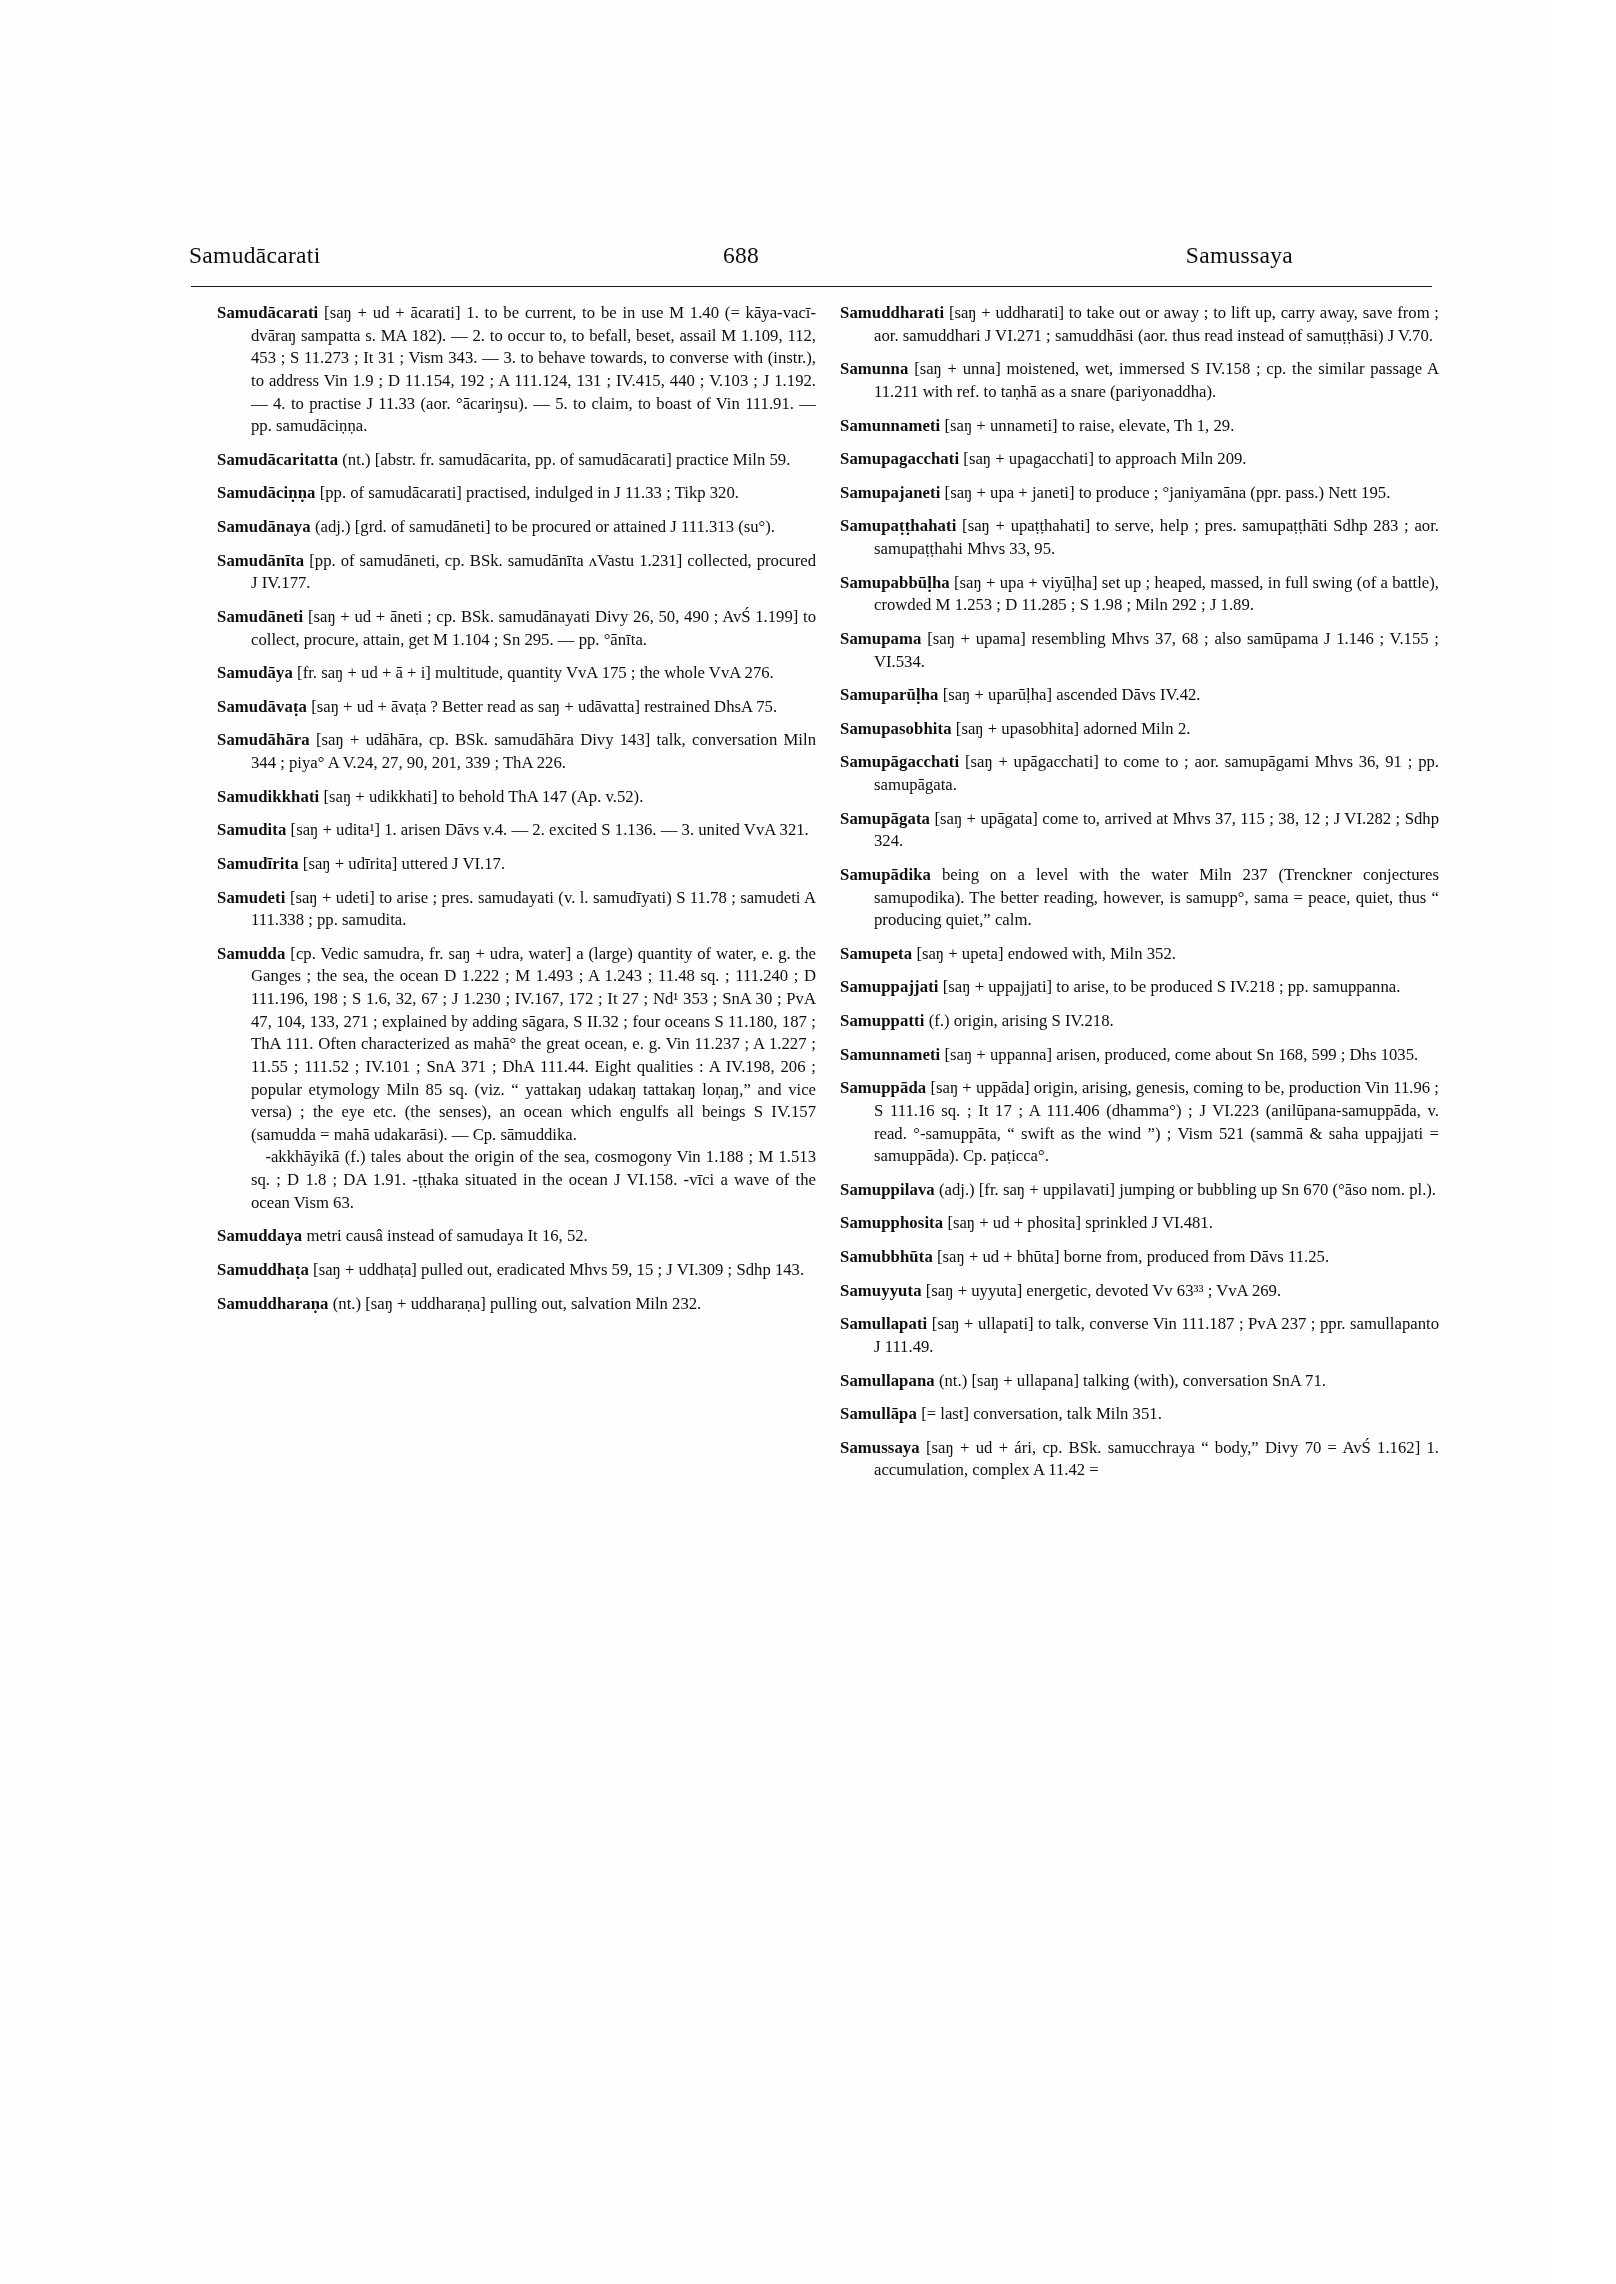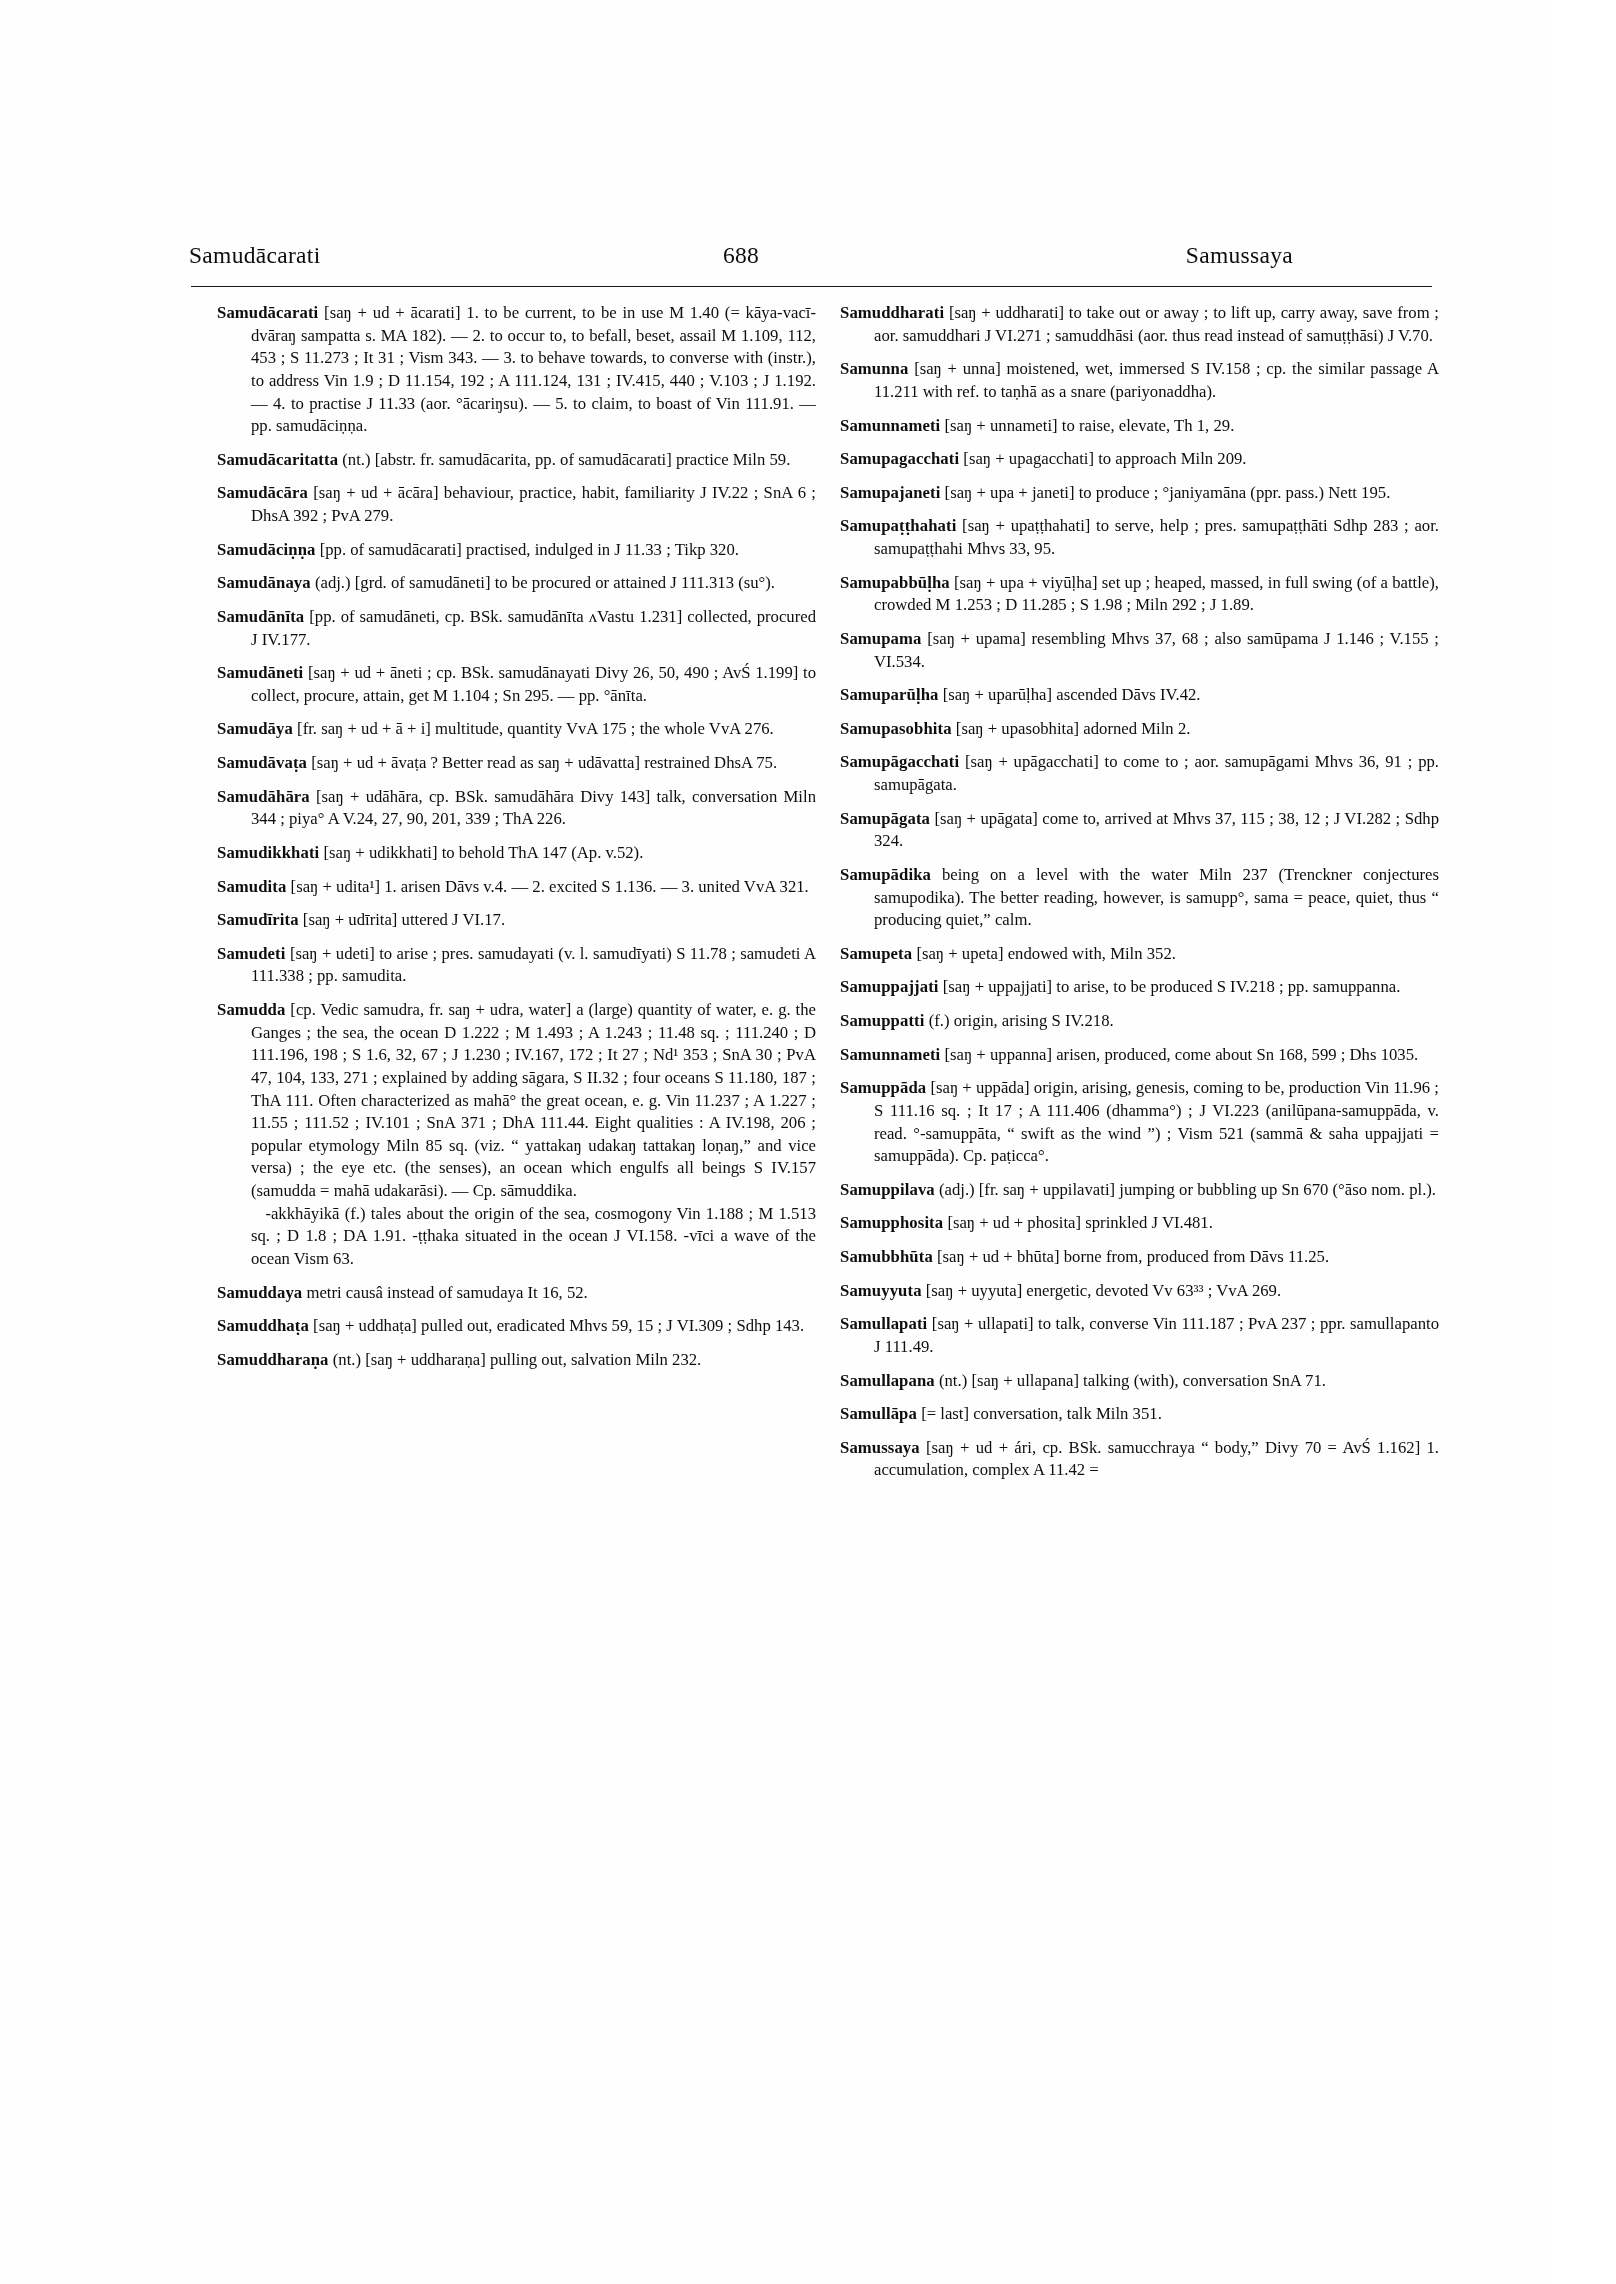--- a/index.html
+++ b/index.html
@@ -98,23 +98,20 @@
   <div class="columns">
 
     <div class="col">
       <div class="entry">
           <p><span class="hw">Samudācarati</span><span class="body"> [saŋ + ud + ācarati]  1. to be current, to be in use M 1.40 (= kāya-vacī-dvāraŋ sampatta s. MA 182). — 2. to occur to, to befall, beset, assail M 1.109, 112, 453 ; S 11.273 ; It 31 ; Vism 343. — 3. to behave towards, to converse with (instr.), to address Vin 1.9 ; D 11.154, 192 ; A 111.124, 131 ; IV.415, 440 ; V.103 ; J 1.192. — 4. to practise J 11.33 (aor. °ācariŋsu). — 5. to claim, to boast of Vin 111.91. — pp. samudāciṇṇa.</span></p>
         </div>
       <div class="entry">
           <p><span class="hw">Samudācaritatta</span><span class="body"> (nt.) [abstr. fr. samudācarita, pp. of samudācarati] practice Miln 59.</span></p>
         </div>
       <div class="entry">
-          <p><span class="hw">Samudācāra</span><span class="body"> [saŋ + ud + ācāra] behaviour, practice, habit, familiarity J IV.22 ; SnA 6 ; DhsA 392 ; PvA 279.</span></p>
-        </div>
-      <div class="entry">
           <p><span class="hw">Samudāciṇṇa</span><span class="body"> [pp. of samudācarati] practised, indulged in J 11.33 ; Tikp 320.</span></p>
         </div>
       <div class="entry">
           <p><span class="hw">Samudānaya</span><span class="body"> (adj.) [grd. of samudāneti] to be procured or attained J 111.313 (su°).</span></p>
         </div>
       <div class="entry">
           <p><span class="hw">Samudānīta</span><span class="body"> [pp. of samudāneti, cp. BSk. samudānīta ᴧVastu 1.231] collected, procured J IV.177.</span></p>
         </div>
       <div class="entry">
           <p><span class="hw">Samudāneti</span><span class="body"> [saŋ + ud + āneti ; cp. BSk. samudānayati Divy 26, 50, 490 ; AvŚ 1.199] to collect, procure, attain, get M 1.104 ; Sn 295. — pp. °ānīta.</span></p>

